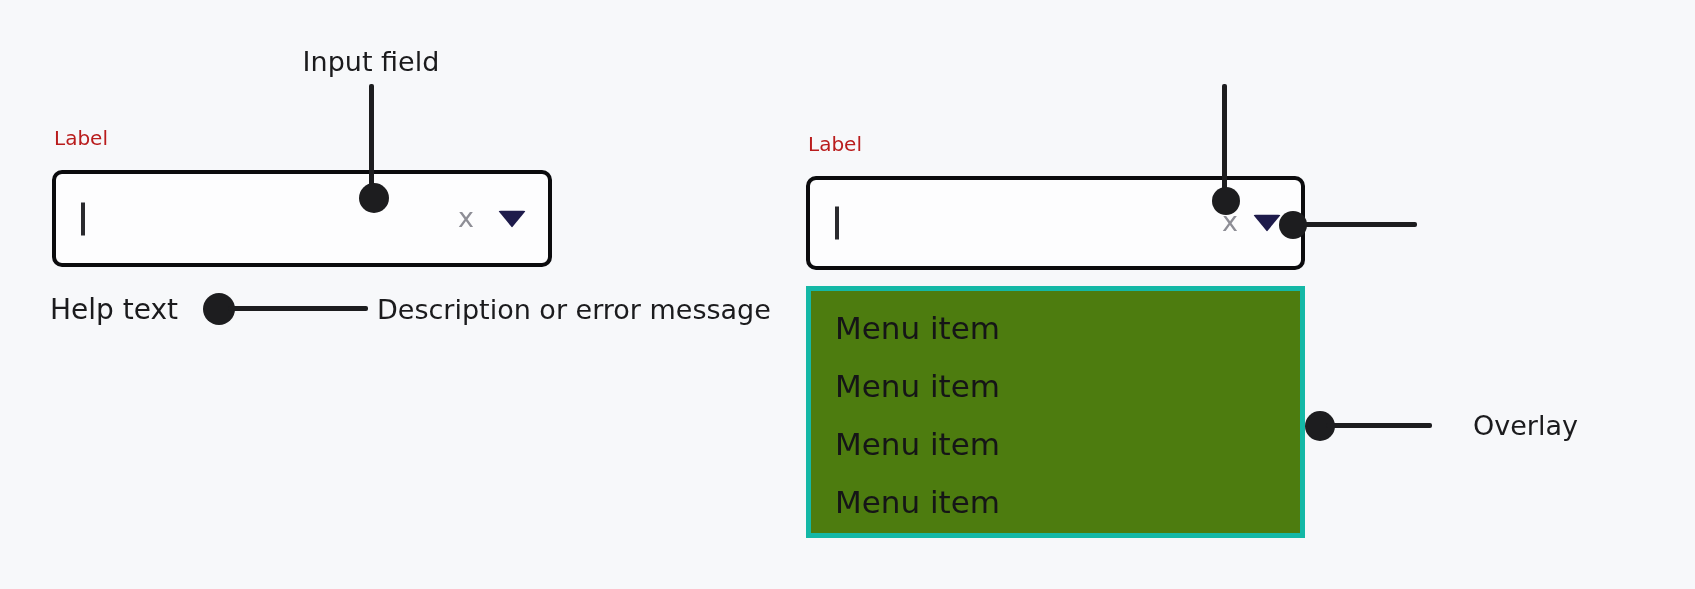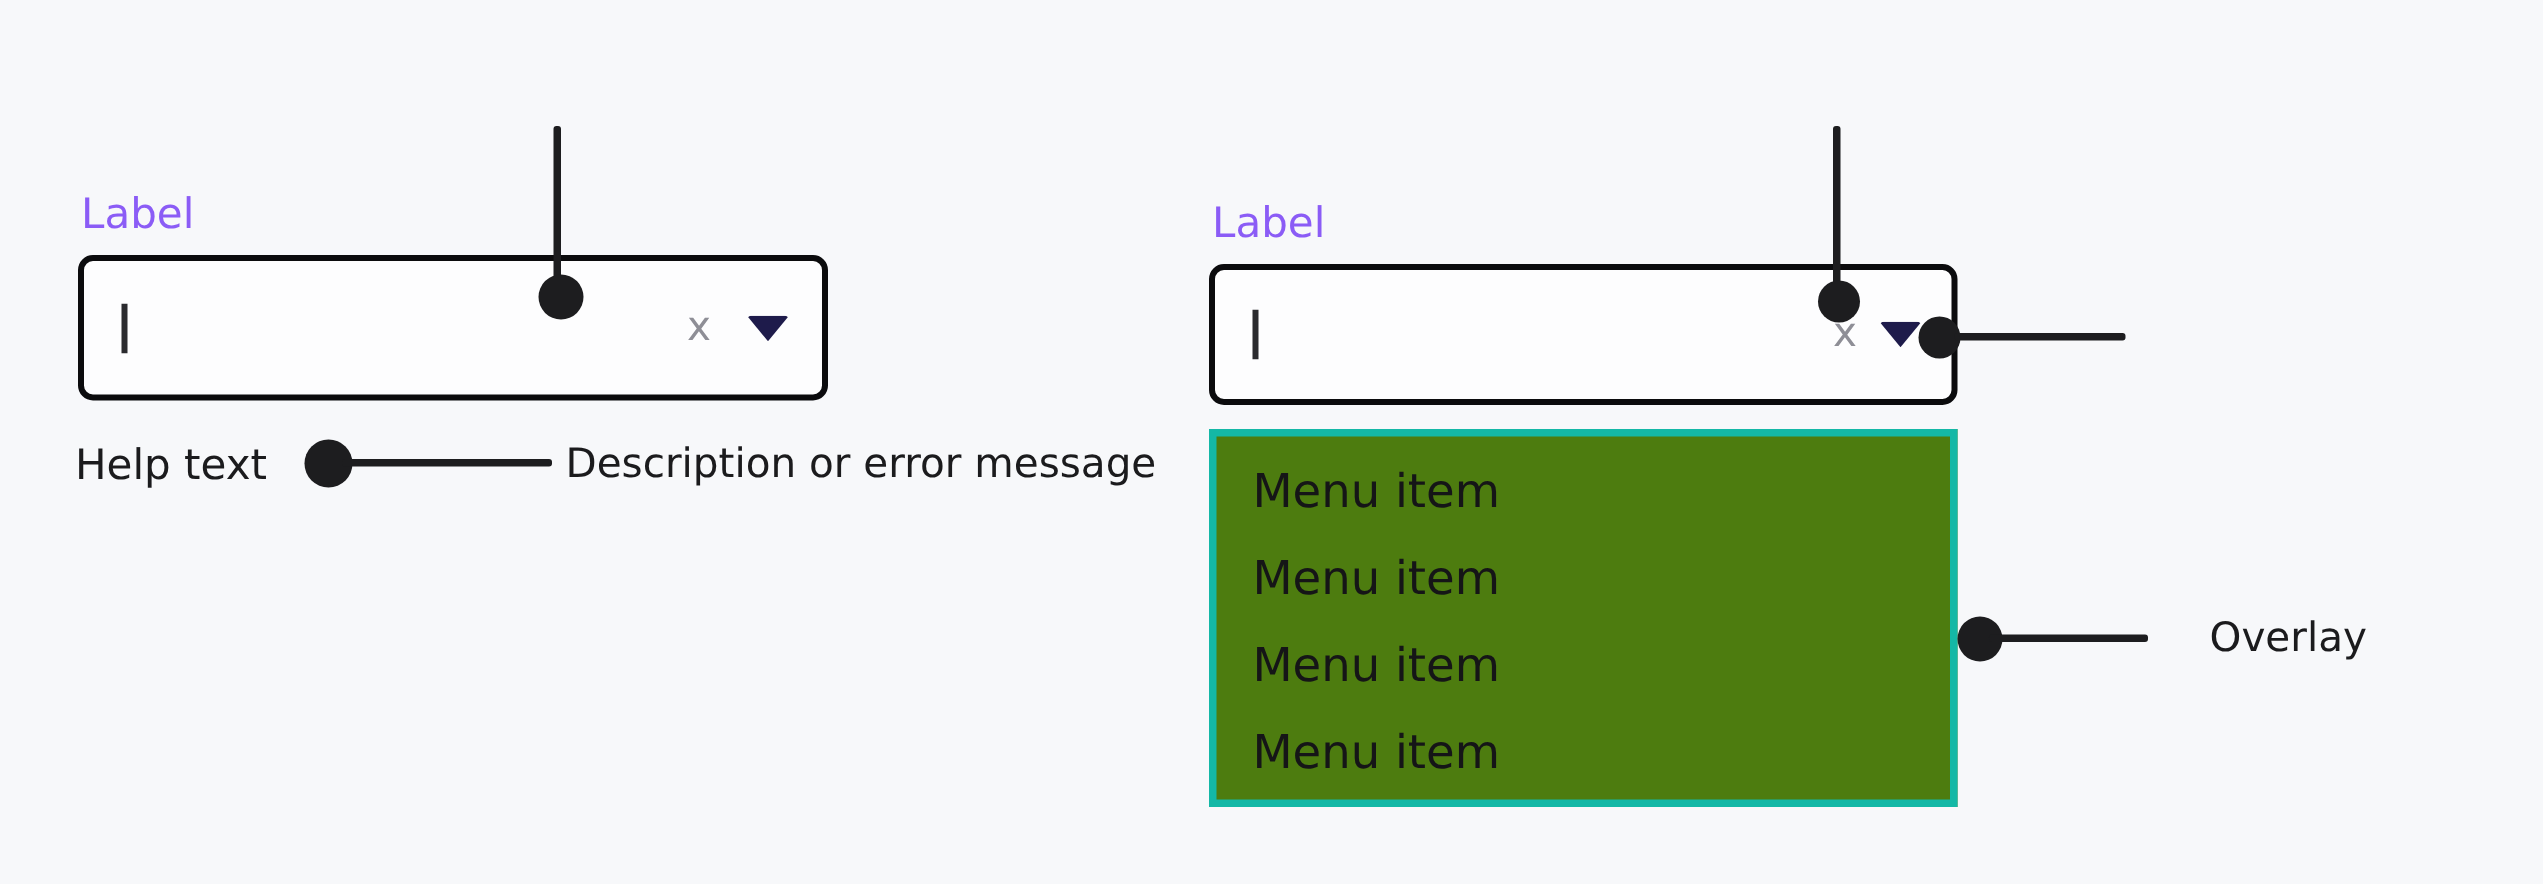--- a/index.html
+++ b/index.html
@@ -31,22 +31,22 @@
     background: #1d1d1f;
     border-radius: 2px;
   }
   .dot {
     position: absolute;
     border-radius: 50%;
     background: #1d1d1f;
   }
   .field-label {
     position: absolute;
-    font-size: 28px;
-    color: #8b5cf6;
+    font-size: 20px;
+    color: #b91c1c;
     white-space: nowrap;
     text-align: center;
   }
   .input-box {
     position: absolute;
     background: #fdfdfe;
     border: 4px solid #0b0b0d;
     border-radius: 10px;
     box-sizing: border-box;
   }
@@ -108,20 +108,21 @@
 <div class="canvas">
 
   <div class="field-label" style="left:54px; top:126px;">Label</div>
 
   <div class="input-box" style="left:52px; top:170px; width:500px; height:97px;">
     <div class="caret"></div>
     <span class="clear-x" style="left:410px;">x</span>
     <div class="tri" style="left:456px;"></div>
   </div>
 
+  <div class="ann-text ann-center" style="left:371px; top:46px;">Input field</div>
   <div class="vline" style="left:369px; top:84px; height:104px;"></div>
   <div class="dot" style="left:359px; top:183px; width:30px; height:30px;"></div>
 
   <div class="help-text" style="left:50px; top:293px;">Help text</div>
   <div class="dot" style="left:203px; top:293px; width:32px; height:32px;"></div>
   <div class="hline" style="left:228px; top:306px; width:140px;"></div>
   <div class="ann-text" style="left:377px; top:294px;">Description or error message</div>
 
   <div class="field-label" style="left:808px; top:132px;">Label</div>
 

